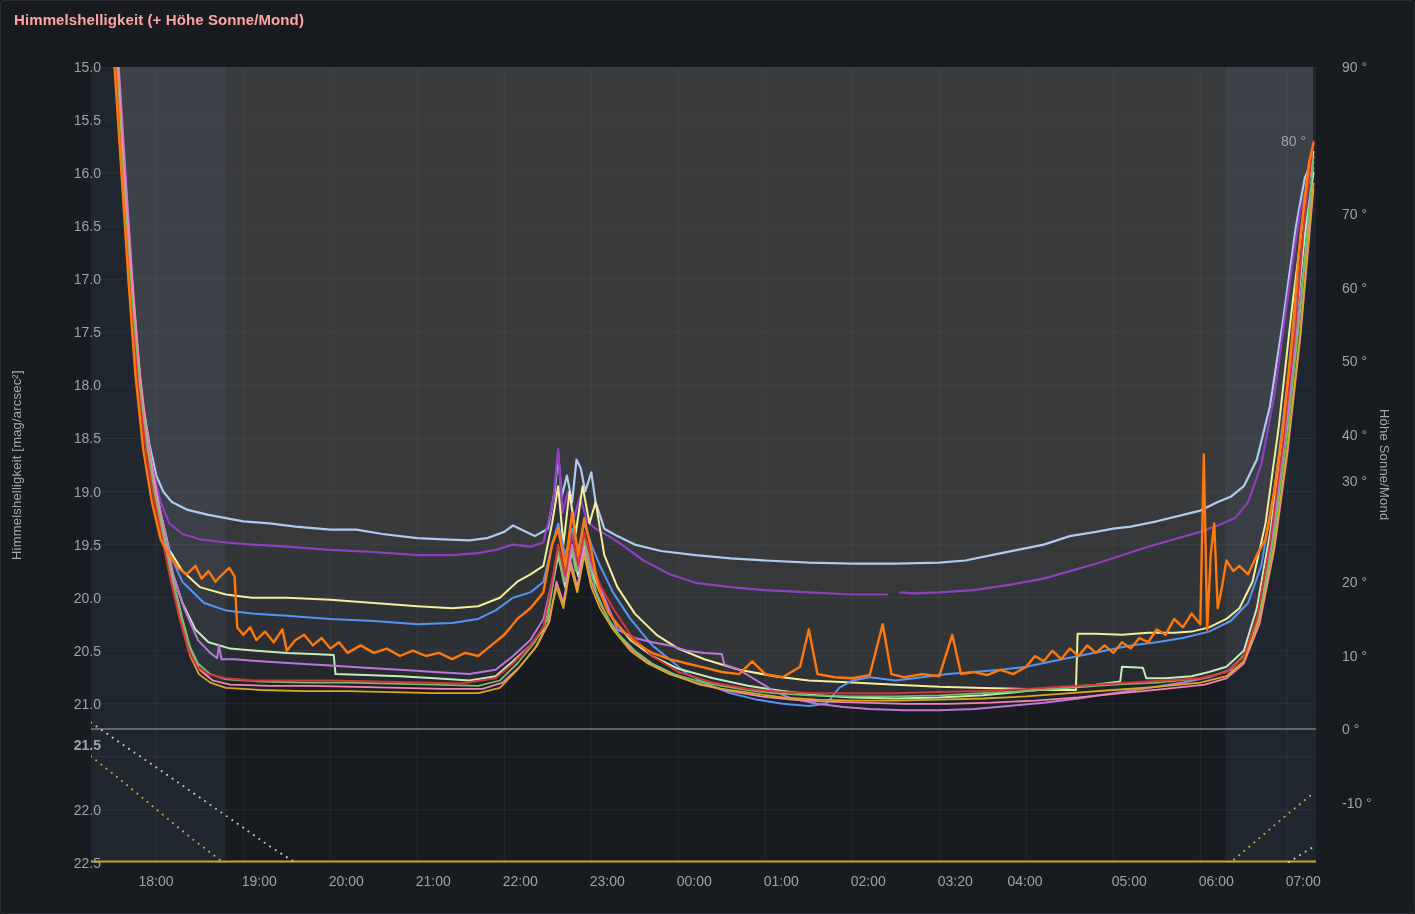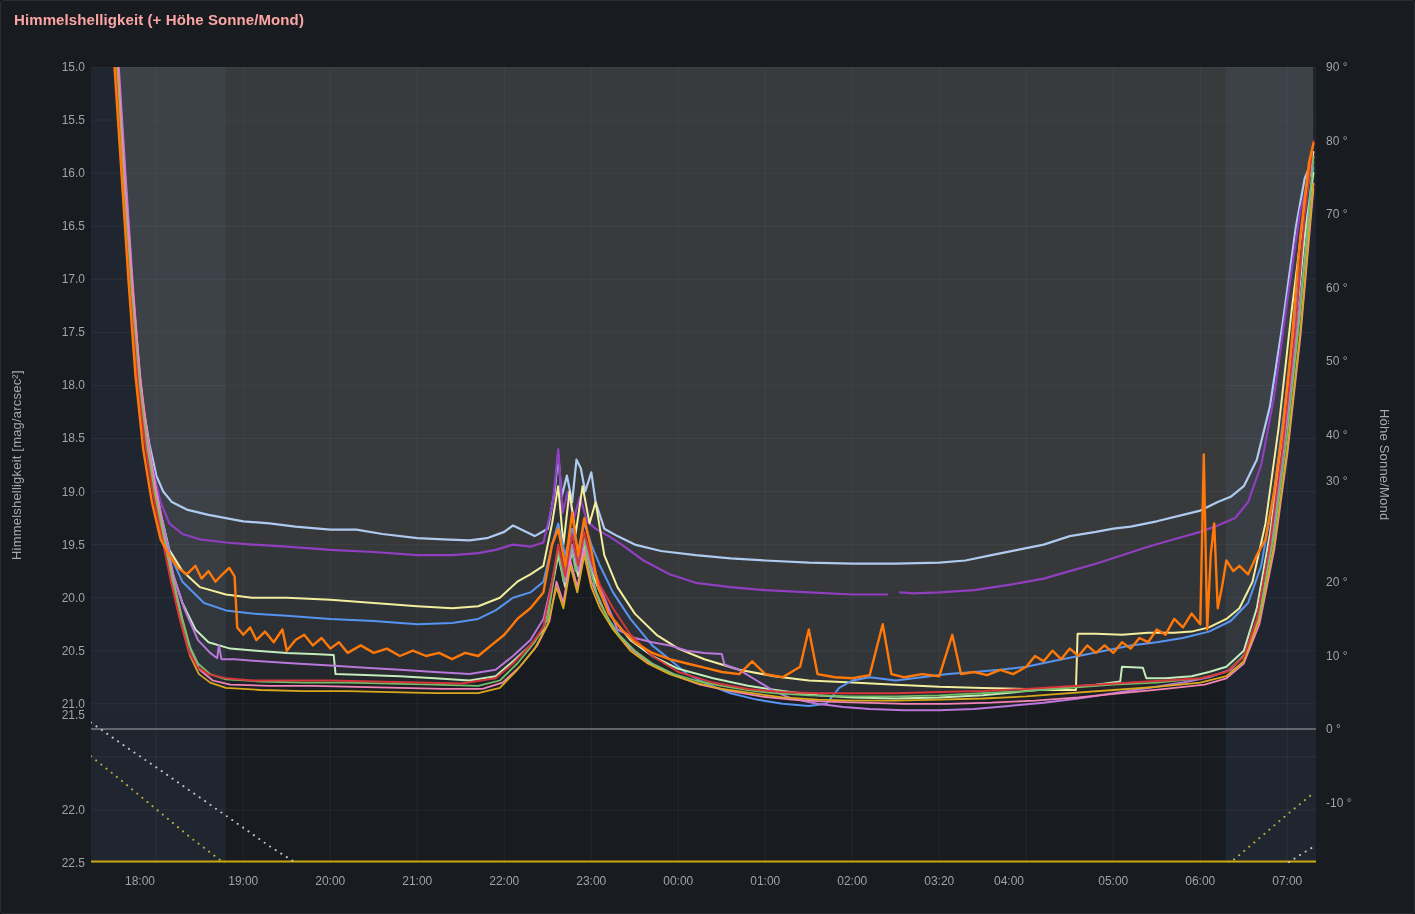--- a/index.html
+++ b/index.html
@@ -1,21 +1,21 @@
 <!DOCTYPE html>
 <html><head>
 <meta charset="utf-8">
 <style>
   html,body{margin:0;padding:0;background:#0f1014;width:1415px;height:914px;overflow:hidden;}
   #panel{position:absolute;inset:0;background:#181b1f;border:1px solid #2a2d33;border-radius:3px;
          font-family:"Liberation Sans",sans-serif;}
   #panel-title{position:absolute;left:13px;top:10px;font-size:15px;font-weight:600;color:#fca5a5;letter-spacing:.1px;}
   #chart{position:absolute;inset:0;}
   svg{position:absolute;left:0;top:0;}
-  .tick{position:absolute;color:#9fa2aa;font-size:12px;line-height:16px;white-space:nowrap;}
+  .tick{position:absolute;color:#9fa2aa;font-size:14px;line-height:16px;white-space:nowrap;padding-left:16px;}
   .ytl{width:84px;text-align:right;}
   .ytr{text-align:left;}
   .xt{width:60px;text-align:center;}
   .axis-title{position:absolute;color:#a6a9b0;font-size:13px;letter-spacing:.2px;}
   #y-left-title{left:8px;top:66px;height:796px;writing-mode:vertical-rl;transform:rotate(180deg);
                 display:flex;align-items:center;justify-content:center;}
   #y-right-title{left:1376px;top:66px;height:796px;writing-mode:vertical-rl;
                 display:flex;align-items:center;justify-content:center;}
 </style>
 </head>
@@ -105,27 +105,27 @@
       <div class="tick ytl" style="left: 0px; top: 217.2px;">16.5</div>
       <div class="tick ytl" style="left: 0px; top: 270.267px;">17.0</div>
       <div class="tick ytl" style="left: 0px; top: 323.333px;">17.5</div>
       <div class="tick ytl" style="left: 0px; top: 376.4px;">18.0</div>
       <div class="tick ytl" style="left: 0px; top: 429.467px;">18.5</div>
       <div class="tick ytl" style="left: 0px; top: 482.533px;">19.0</div>
       <div class="tick ytl" style="left: 0px; top: 535.6px;">19.5</div>
       <div class="tick ytl" style="left: 0px; top: 588.667px;">20.0</div>
       <div class="tick ytl" style="left: 0px; top: 641.733px;">20.5</div>
       <div class="tick ytl" style="left: 0px; top: 694.8px;">21.0</div>
-      <div class="tick ytl" style="left: 0px; top: 706px;">21.5</div>
+      <div class="tick ytl" style="left: 0px; top: 736px; font-weight: bold;">21.5</div>
       <div class="tick ytl" style="left: 0px; top: 800.933px;">22.0</div>
       <div class="tick ytl" style="left: 0px; top: 854px;">22.5</div>
     </div>
   <div id="yr-ticks">
       <div class="tick ytr" style="left: 1325px; top: 58px;">90 °</div>
-      <div class="tick ytr" style="left: 1325px; top: 131.567px; text-align: center;">80 °</div>
+      <div class="tick ytr" style="left: 1264px; top: 131.567px; text-align: center;">80 °</div>
       <div class="tick ytr" style="left: 1325px; top: 205.135px;">70 °</div>
       <div class="tick ytr" style="left: 1325px; top: 278.702px;">60 °</div>
       <div class="tick ytr" style="left: 1325px; top: 352.27px;">50 °</div>
       <div class="tick ytr" style="left: 1325px; top: 425.837px;">40 °</div>
       <div class="tick ytr" style="left: 1325px; top: 472px;">30 °</div>
       <div class="tick ytr" style="left: 1325px; top: 572.972px;">20 °</div>
       <div class="tick ytr" style="left: 1325px; top: 646.54px;">10 °</div>
       <div class="tick ytr" style="left: 1325px; top: 720.107px;">0 °</div>
       <div class="tick ytr" style="left: 1325px; top: 793.675px;">-10 °</div>
     </div>

